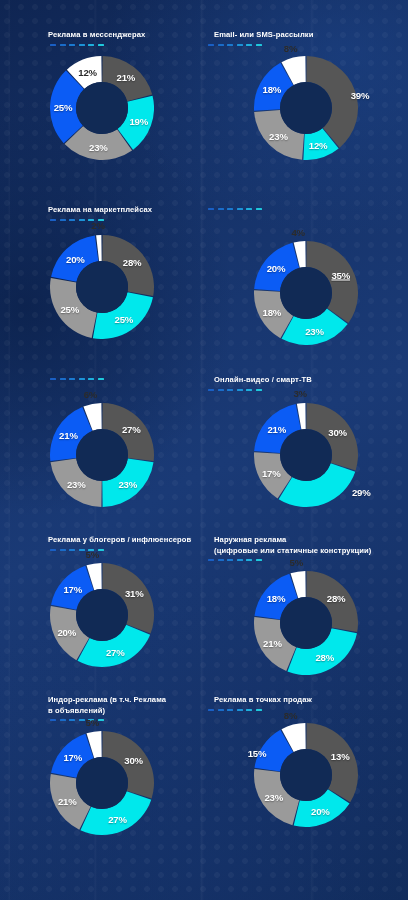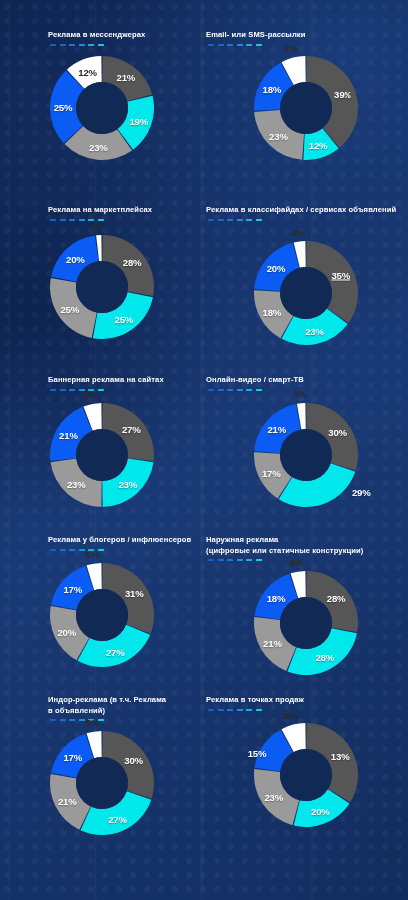--- a/index.html
+++ b/index.html
@@ -45,21 +45,21 @@
   .cell{position:relative;box-sizing:border-box;padding:0 2px;}
   .card-title{
     color:#ffffff;
     font-size:7.6px;
     font-weight:bold;
     line-height:10.5px;
     letter-spacing:.1px;
     margin:0 0 0 46px;
     white-space:pre-line;
   }
-  .cell.wide .card-title{margin-left:0;}
+  .cell.wide .card-title{margin-left:8px;}
   .dashes{
     display:flex;gap:3.5px;margin:3px 0 0 48px;
   }
   .cell.wide .dashes{margin-left:2px;}
   .dash{width:6px;height:2.4px;border-radius:.5px;display:block;}
   .dash:nth-child(1){background:#1a5fc4;}
   .dash:nth-child(2){background:#1a6cc9;}
   .dash:nth-child(3){background:#1b7ad0;}
   .dash:nth-child(4){background:#1c93d7;}
   .dash:nth-child(5){background:#1eb0dd;}
@@ -141,21 +141,21 @@
       <div class="donut-wrap" style="top: 26px;">
         <div class="donut">
           <svg viewBox="0 0 104 104">
             <path d="M 52.63528404343286 0.003880777656497969 A 52 52 0 0 1 85.6330685345439 91.65875314417579 L 68.81653426727195 71.8293765720879 A 26 26 0 0 0 52.31764202171643 26.00194038882825 Z" fill="#565656"></path>
             <path d="M 84.65407899776558 92.4686437233531 A 52 52 0 0 1 49.3691671160109 103.93340657357768 L 50.68458355800545 77.96670328678884 A 26 26 0 0 0 68.32703949888278 72.23432186167655 Z" fill="#00e8ec"></path>
             <path d="M 48.10110620503099 103.85362694330603 A 52 52 0 0 1 0.1463730566939816 55.898893794969055 L 26.07318652834699 53.94944689748453 A 26 26 0 0 0 50.050553102515494 77.92681347165302 Z" fill="#9a9a9a"></path>
             <path d="M 0.06659342642232247 54.63083288398912 A 52 52 0 0 1 26.393974874619705 6.74150381112522 L 39.19698743730985 29.37075190556261 A 26 26 0 0 0 26.03329671321116 53.31541644199456 Z" fill="#0b5cf5"></path>
             <path d="M 27.507382176590646 6.12940296708129 A 52 52 0 0 1 51.36471595656713 0.003880777656497969 L 51.68235797828356 26.00194038882825 A 26 26 0 0 0 39.75369108829533 29.064701483540645 Z" fill="#ffffff"></path>
           </svg>
           <div class="hole"></div>
-          <span class="lbl dark" style="left: 88px; top: 38.7892px; font-family: Liberation Mono, monospace;">39%</span>
+          <span class="lbl dark" style="left: 106px; top: 38.7892px;">39%</span>
           <span class="lbl dark" style="left: 64.0517px; top: 89.0912px;">12%</span>
           <span class="lbl dark" style="left: 24.4228px; top: 79.5772px;">23%</span>
           <span class="lbl dark" style="left: 17.824px; top: 33.2116px;">18%</span>
           <span class="lbl onwhite" style="left: 36.5812px; top: -8.05216px;">8%</span>
         </div>
       </div>
     </div>
     <div class="cell">
       <div class="card-title">Реклама на маркетплейсах</div>
       <div class="dashes">
@@ -178,21 +178,20 @@
           <div class="hole"></div>
           <span class="lbl dark" style="left: 82.05px; top: 27.1405px;">28%</span>
           <span class="lbl dark" style="left: 73.9213px; top: 84.2561px;">25%</span>
           <span class="lbl dark" style="left: 19.7439px; top: 73.9213px;">25%</span>
           <span class="lbl dark" style="left: 25.3027px; top: 23.5702px;">20%</span>
           <span class="lbl onwhite" style="left: 48.107px; top: -9.87766px;">2%</span>
         </div>
       </div>
     </div>
     <div class="cell wide">
-      <div class="card-title">Реклама в классифайдах / сервисах объявлений</div>
       <div class="dashes">
         <span class="dash"></span>
         <span class="dash"></span>
         <span class="dash"></span>
         <span class="dash"></span>
         <span class="dash"></span>
         <span class="dash"></span>
       </div>
       <div class="donut-wrap" style="top: 36px;">
         <div class="donut">
@@ -206,21 +205,20 @@
           <div class="hole"></div>
           <span class="lbl dark" style="left: 86.7493px; top: 34.2944px; text-decoration: underline;">35%</span>
           <span class="lbl dark" style="left: 60.5076px; top: 90.0608px;">23%</span>
           <span class="lbl dark" style="left: 17.824px; top: 70.7884px;">18%</span>
           <span class="lbl dark" style="left: 21.95px; top: 27.1405px;">20%</span>
           <span class="lbl onwhite" style="left: 44.2293px; top: -9.51111px;">4%</span>
         </div>
       </div>
     </div>
     <div class="cell">
-      <div class="card-title">Баннерная реклама на сайтах</div>
       <div class="dashes">
         <span class="dash"></span>
         <span class="dash"></span>
         <span class="dash"></span>
         <span class="dash"></span>
         <span class="dash"></span>
         <span class="dash"></span>
       </div>
       <div class="donut-wrap" style="top: 28px;">
         <div class="donut">

